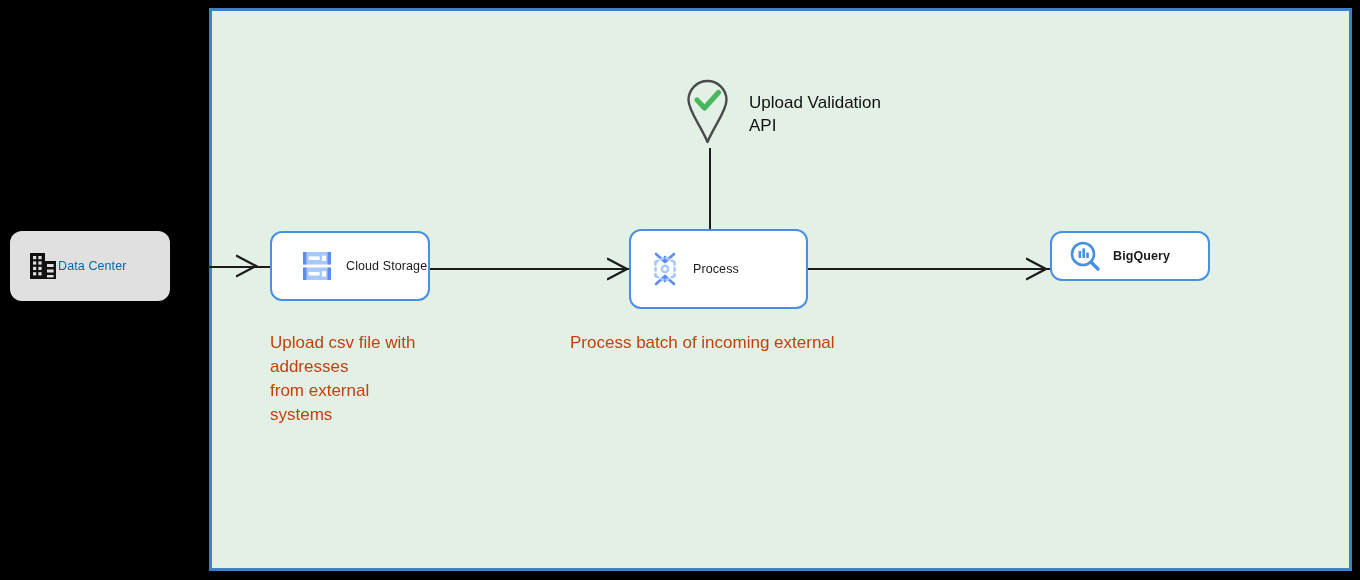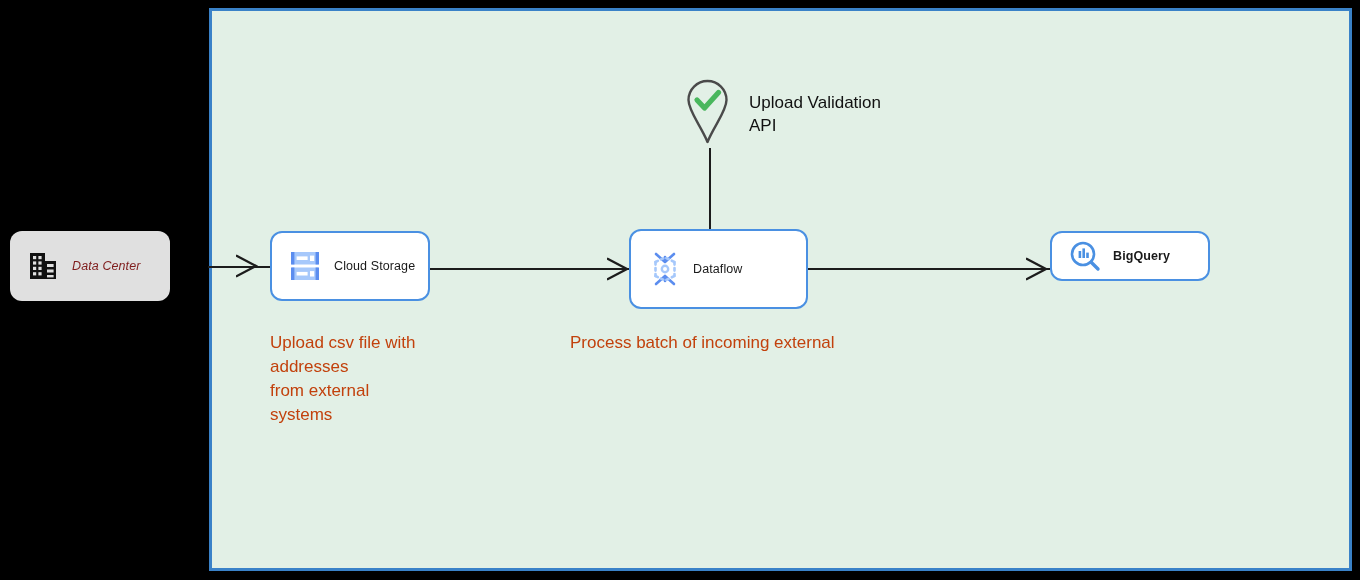--- a/index.html
+++ b/index.html
@@ -27,23 +27,23 @@
   .node .node-label{
     font-size:12.5px;color:#1a1a1a;white-space:nowrap;letter-spacing:.1px;
   }
 
   .node-datacenter{
     left:10px;top:231px;width:160px;height:70px;
     background:#e0e0e0;border:none;border-radius:12px;
     display:flex;align-items:center;
   }
   .node-datacenter .node-icon{margin-left:18px;}
-  .node-datacenter .node-label{margin-left:14px;color:#7f1d1d;font-style:italic;}
+  .node-datacenter .node-label{color:#0369a1;}
 
-  .node-storage{left:270px;top:231px;width:160px;height:70px;}
+  .node-storage{left:270px;top:231px;width:160px;height:70px;padding-left:12px;}
   .node-storage .node-icon{margin-left:18px;}
   .node-storage .node-label{margin-left:14px;}
 
   .node-dataflow{left:629px;top:229px;width:179px;height:80px;}
   .node-dataflow .node-icon{margin-left:18px;}
   .node-dataflow .node-label{margin-left:12px;}
 
   .node-bigquery{left:1050px;top:231px;width:160px;height:50px;font-weight:bold;}
   .node-bigquery .node-icon{margin-left:17px;}
   .node-bigquery .node-label{margin-left:12px;}
@@ -160,21 +160,21 @@
         </g>
         <g stroke="#a6c8fb" stroke-width="2.6" fill="none" stroke-linecap="round" stroke-dasharray="2.6 3.4">
           <path d="M6.5 11 L6.5 25"></path>
           <path d="M25.5 11 L25.5 25"></path>
           <path d="M6.5 11 L16 6.5 L25.5 11"></path>
           <path d="M6.5 25 L16 29.5 L25.5 25"></path>
         </g>
         <circle cx="16" cy="18" r="3.2" fill="none" stroke="#a6c8fb" stroke-width="2.4"></circle>
       </svg>
     </span>
-    <span class="node-label">Dataflow</span>
+    <span class="node-label">Process</span>
   </div>
 
   <div class="node node-bigquery">
     <span class="node-icon">
       <svg width="32" height="32" viewBox="0 0 32 32">
         <circle cx="14" cy="14" r="11" fill="none" stroke="#4a90e2" stroke-width="2.6"></circle>
         <g fill="#4a90e2">
           <rect x="9.6" y="11" width="2.6" height="7"></rect>
           <rect x="13.4" y="8.4" width="2.6" height="9.6"></rect>
           <rect x="17.2" y="12.6" width="2.6" height="5.4"></rect>

